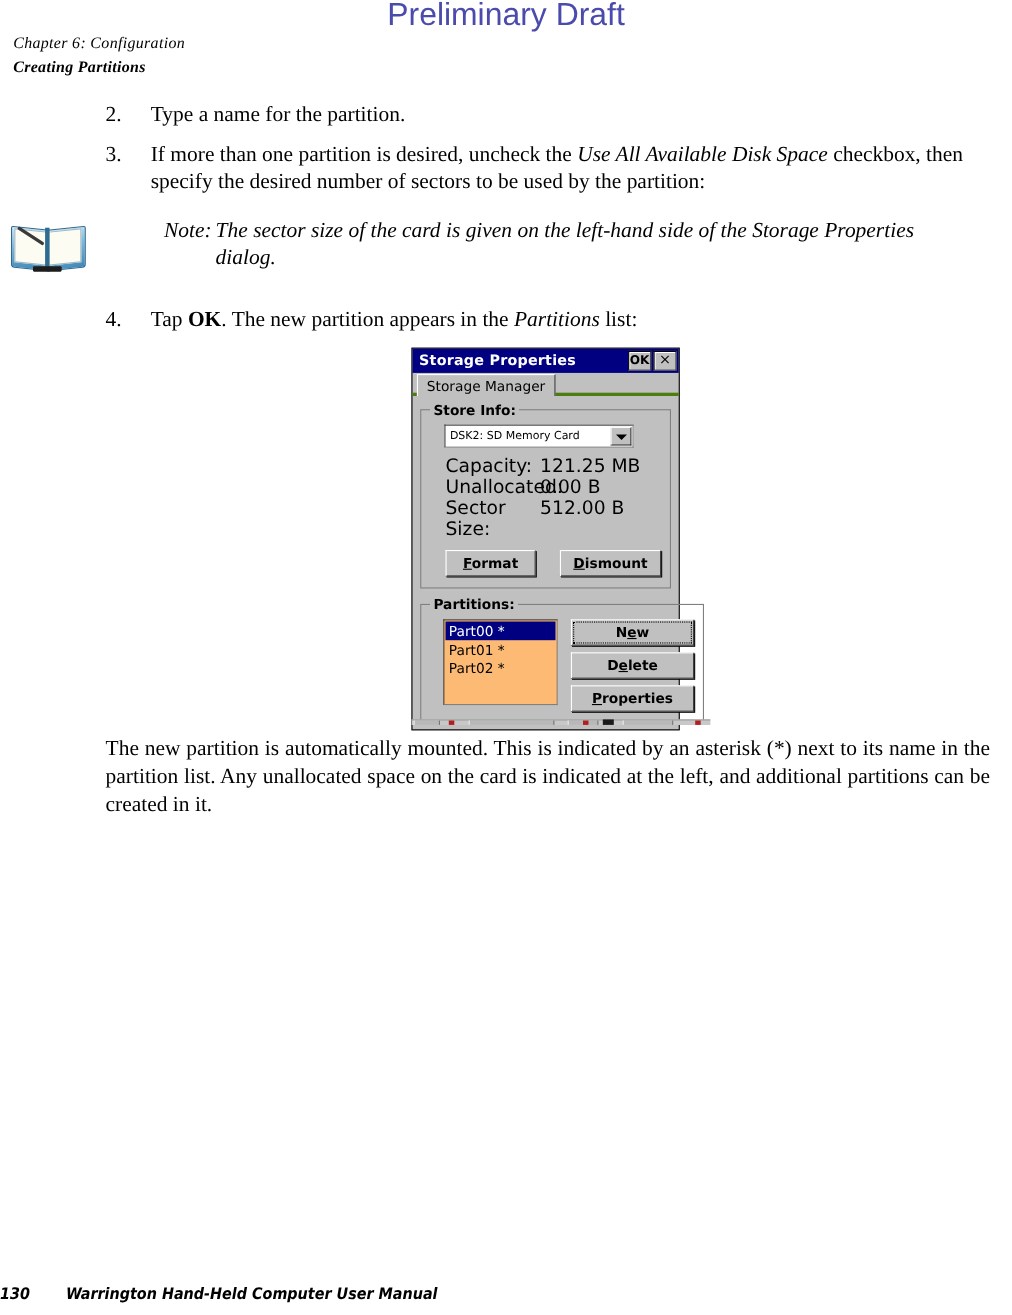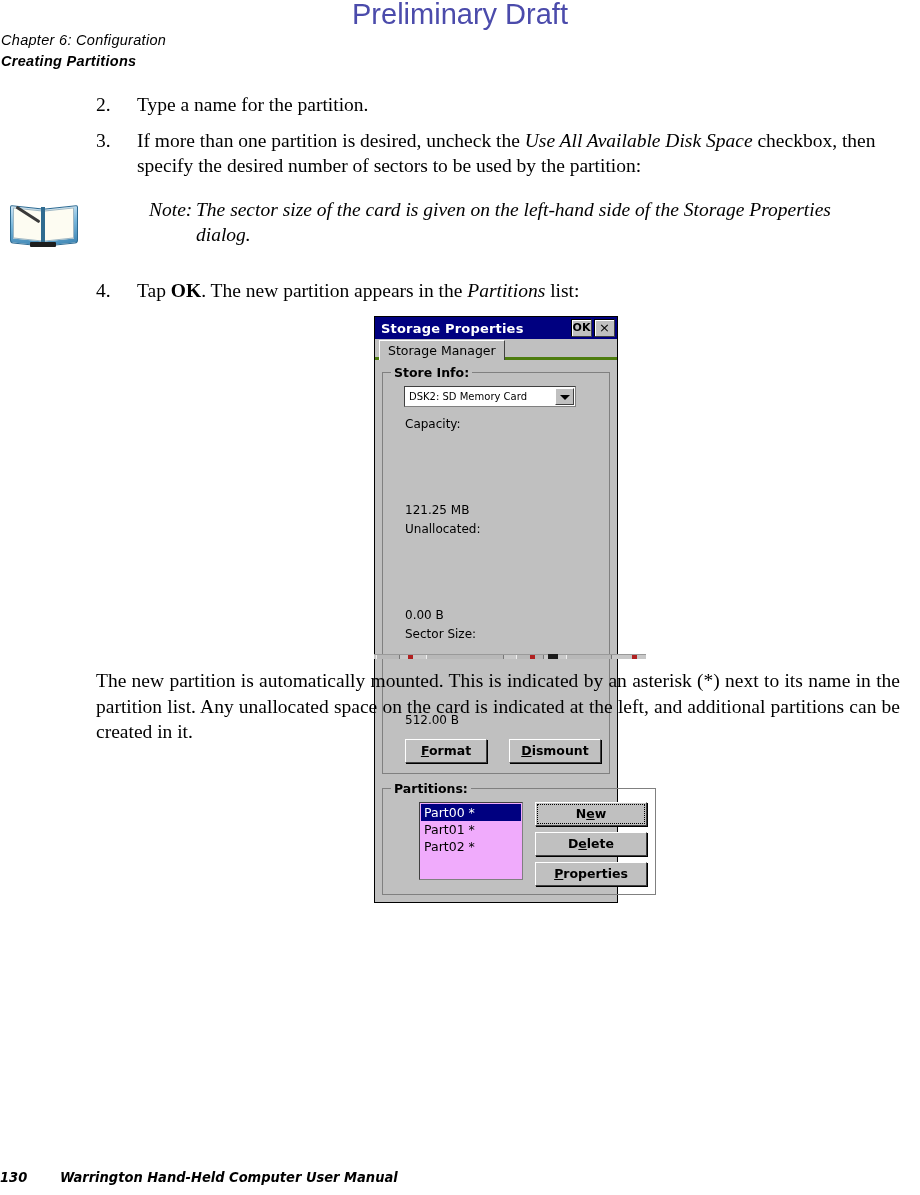--- a/index.html
+++ b/index.html
@@ -25,23 +25,23 @@
     font-family: "Liberation Sans", sans-serif;
     font-size: 29px;
     color: #4b4bab;
     letter-spacing: 0px;
     white-space: nowrap;
   }
 
   
   .hdr {
     position: absolute;
-    left: 1px;
+    left: 12px;
     top: 30px;
-    font-family: Liberation Sans, sans-serif;
+    font-family: Liberation Serif, serif;
     font-size: 14.5px;
     color: #000000;
     line-height: 21px;
   }
   .hdr .l1 {
     font-style: italic;
     font-weight: normal;
     letter-spacing: 0.3px;
   }
   .hdr .l2 {
@@ -283,24 +283,23 @@
     content: "";
     position: absolute;
     left: 4px; top: 6px;
     border-left: 5px solid transparent;
     border-right: 5px solid transparent;
     border-top: 5px solid #000;
   }
 
   .inforow {
     display: flex;
-    font-size: 12px;
+    font-size: 17px;
     line-height: 19px;
     margin-left: 14px;
-    flex-direction: column;
   }
   .inforow .lbl { width: 86px; flex: 0 0 86px; }
   .inforow .val { flex: 1 1 auto; }
 
   .btnrow {
     display: flex;
     margin: 9px 0 2px 14px;
     gap: 22px;
   }
   .btn {
@@ -322,28 +321,27 @@
 
   .partrow {
     display: flex;
     margin-left: 12px;
     margin-top: 2px;
     gap: 12px;
   }
   .listbox {
     width: 104px;
     height: 78px;
-    background: #f0abfc;
+    background: #fdba74;
     border: 1px solid #808080;
     border-top-color: #404040;
     border-left-color: #404040;
     box-sizing: border-box;
     padding: 1px;
     overflow: hidden;
-    margin-left: 16px;
   }
   .litem {
     font-size: 12.5px;
     line-height: 17px;
     padding-left: 3px;
     color: #000;
     white-space: nowrap;
   }
   .litem.sel {
     background: #000080;

